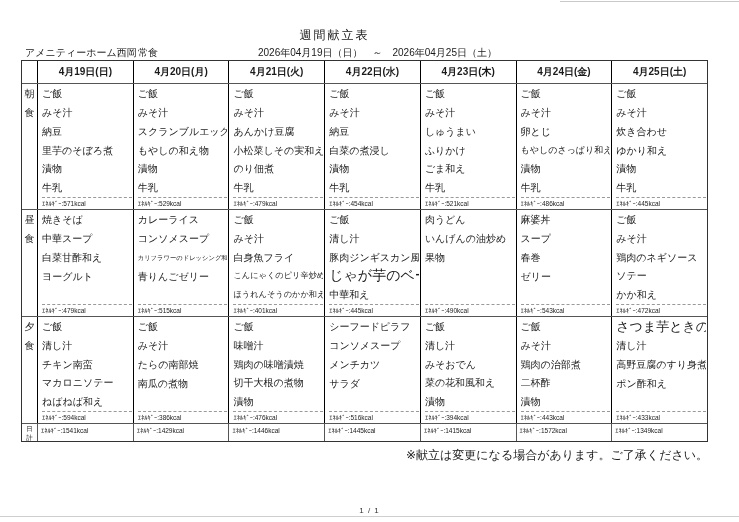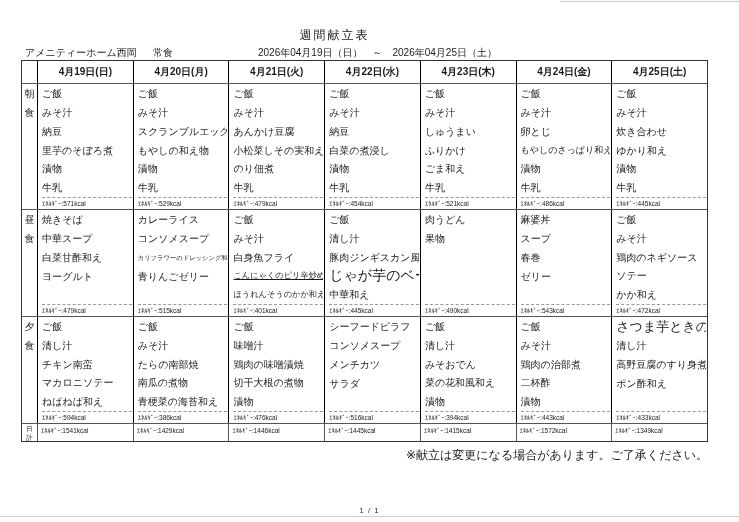--- a/index.html
+++ b/index.html
@@ -2,21 +2,21 @@
 <html><head>
 <meta charset="utf-8">
 <style>
   html,body{margin:0;padding:0;}
   body{
     width:739px;height:522px;background:#ffffff;position:relative;overflow:hidden;
     font-family:"Liberation Sans","DejaVu Sans",sans-serif;color:#1a1a1a;font-weight:500;
   }
   .title{position:absolute;top:27px;left:0;width:669px;text-align:center;font-size:12px;letter-spacing:2px;}
   .facility{position:absolute;top:46px;left:25px;font-size:10px;}
-  .mealtype{position:absolute;top:46px;left:137px;font-size:10px;padding-left:16px;}
+  .mealtype{position:absolute;top:46px;left:122px;font-size:10px;padding-left:16px;}
   .dates{position:absolute;top:46px;left:258px;font-size:10px;white-space:pre;}
   .menu-table{
     position:absolute;top:60px;left:21px;width:687px;box-sizing:border-box;
     border:1.5px solid #333;background:#fff;display:flex;flex-direction:column;
   }
   .t-row{display:flex;box-sizing:border-box;border-top:1px solid #555;}
   .t-row:first-child{border-top:none;}
   .r-head{height:22px;}
   .r-b{height:126px;}
   .r-l{height:107px;}
@@ -149,34 +149,35 @@
         <div class="item">カレーライス</div>
         <div class="item">コンソメスープ</div>
         <div class="item" style="font-size: 6.3px;">カリフラワーのドレッシング和え</div>
         <div class="item">青りんごゼリー</div>
         <div class="energy">ｴﾈﾙｷﾞｰ:515kcal</div>
       </div>
       <div class="cell">
         <div class="item">ご飯</div>
         <div class="item">みそ汁</div>
         <div class="item">白身魚フライ</div>
-        <div class="item" style="font-size: 8.2px; text-decoration: underline;">こんにゃくのピリ辛炒め</div>
+        <div class="item" style="font-size: 8.2px;">こんにゃくのピリ辛炒め</div>
         <div class="item" style="font-size: 8.2px;">ほうれんそうのかか和え</div>
         <div class="energy">ｴﾈﾙｷﾞｰ:401kcal</div>
       </div>
       <div class="cell">
         <div class="item">ご飯</div>
         <div class="item">清し汁</div>
         <div class="item">豚肉ジンギスカン風</div>
         <div class="item" style="font-size: 14px;">じゃが芋のベーコン煮</div>
         <div class="item">中華和え</div>
         <div class="energy">ｴﾈﾙｷﾞｰ:445kcal</div>
       </div>
       <div class="cell">
         <div class="item">肉うどん</div>
+        <div class="item">いんげんの油炒め</div>
         <div class="item">果物</div>
         <div class="energy">ｴﾈﾙｷﾞｰ:490kcal</div>
       </div>
       <div class="cell">
         <div class="item">麻婆丼</div>
         <div class="item">スープ</div>
         <div class="item">春巻</div>
         <div class="item">ゼリー</div>
         <div class="energy">ｴﾈﾙｷﾞｰ:543kcal</div>
       </div>
@@ -200,21 +201,20 @@
         <div class="item">チキン南蛮</div>
         <div class="item">マカロニソテー</div>
         <div class="item">ねばねば和え</div>
         <div class="energy">ｴﾈﾙｷﾞｰ:594kcal</div>
       </div>
       <div class="cell">
         <div class="item">ご飯</div>
         <div class="item">みそ汁</div>
         <div class="item">たらの南部焼</div>
         <div class="item">南瓜の煮物</div>
-        <div class="item">青梗菜の海苔和え</div>
         <div class="energy">ｴﾈﾙｷﾞｰ:386kcal</div>
       </div>
       <div class="cell">
         <div class="item">ご飯</div>
         <div class="item">味噌汁</div>
         <div class="item">鶏肉の味噌漬焼</div>
         <div class="item">切干大根の煮物</div>
         <div class="item">漬物</div>
         <div class="energy">ｴﾈﾙｷﾞｰ:476kcal</div>
       </div>

